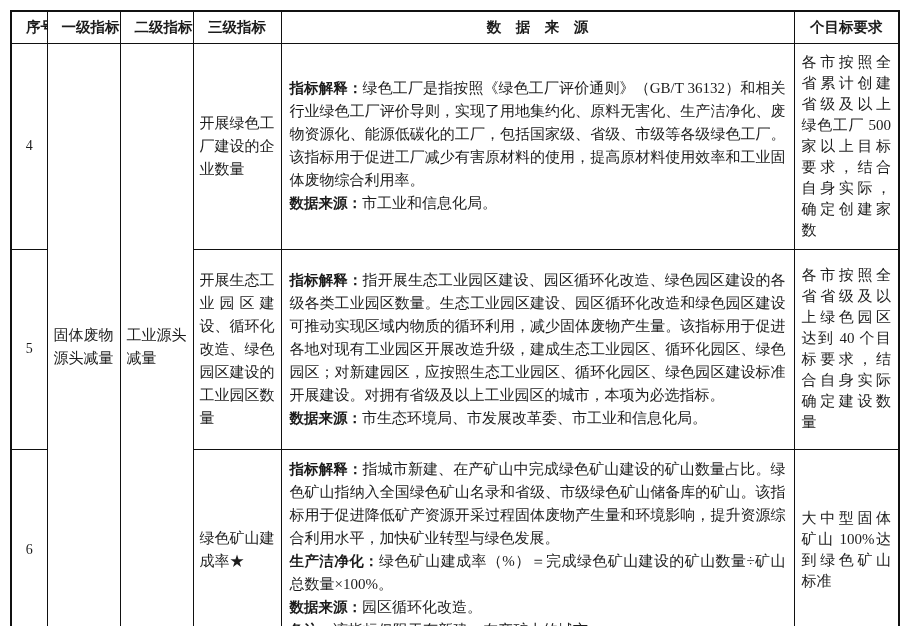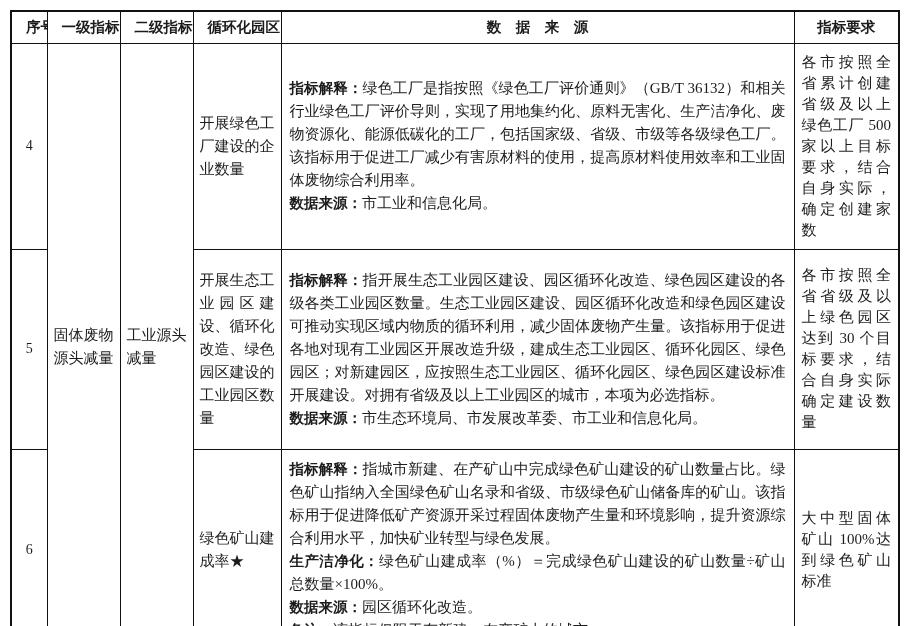--- a/index.html
+++ b/index.html
@@ -83,23 +83,23 @@
       <col style="width:73px">
       <col style="width:88px">
       <col style="width:513px">
       <col style="width:105px">
     </colgroup>
     <thead>
       <tr>
         <th>序号</th>
         <th>一级指标</th>
         <th>二级指标</th>
-        <th>循环化园区</th>
+        <th>三级指标</th>
         <th>数　据　来　源</th>
-        <th>指标要求</th>
+        <th>个目标要求</th>
       </tr>
     </thead>
     <tbody>
       <tr class="r4">
         <td class="c-no">4</td>
         <td class="c-l1" rowspan="3">固体废物源头减量</td>
         <td class="c-l2" rowspan="3">工业源头减量</td>
         <td class="c-l3">开展绿色工厂建设的企业数量</td>
         <td class="c-src">
           <p><span class="lbl">指标解释：</span><span>绿色工厂是指按照《绿色工厂评价通则》（GB/T 36132）和相关行业绿色工厂评价导则，实现了用地集约化、原料无害化、生产洁净化、废物资源化、能源低碳化的工厂，包括国家级、省级、市级等各级绿色工厂。该指标用于促进工厂减少有害原材料的使用，提高原材料使用效率和工业固体废物综合利用率。</span></p>
@@ -107,21 +107,21 @@
         </td>
         <td class="c-req">各市按照全省累计创建省级及以上绿色工厂 500 家以上目标要求，结合自身实际，确定创建家数</td>
       </tr>
       <tr class="r5">
         <td class="c-no">5</td>
         <td class="c-l3">开展生态工业园区建设、循环化改造、绿色园区建设的工业园区数量</td>
         <td class="c-src">
           <p><span class="lbl">指标解释：</span><span>指开展生态工业园区建设、园区循环化改造、绿色园区建设的各级各类工业园区数量。生态工业园区建设、园区循环化改造和绿色园区建设可推动实现区域内物质的循环利用，减少固体废物产生量。该指标用于促进各地对现有工业园区开展改造升级，建成生态工业园区、循环化园区、绿色园区；对新建园区，应按照生态工业园区、循环化园区、绿色园区建设标准开展建设。对拥有省级及以上工业园区的城市，本项为必选指标。</span></p>
           <p><span class="lbl">数据来源：</span><span>市生态环境局、市发展改革委、市工业和信息化局。</span></p>
         </td>
-        <td class="c-req">各市按照全省省级及以上绿色园区达到 30 个目标要求，结合自身实际确定建设数量</td>
+        <td class="c-req">各市按照全省省级及以上绿色园区达到 40 个目标要求，结合自身实际确定建设数量</td>
       </tr>
       <tr class="r6">
         <td class="c-no">6</td>
         <td class="c-l3">绿色矿山建成率★</td>
         <td class="c-src">
           <p><span class="lbl">指标解释：</span><span>指城市新建、在产矿山中完成绿色矿山建设的矿山数量占比。绿色矿山指纳入全国绿色矿山名录和省级、市级绿色矿山储备库的矿山。该指标用于促进降低矿产资源开采过程固体废物产生量和环境影响，提升资源综合利用水平，加快矿业转型与绿色发展。</span></p>
           <p><span class="lbl">生产洁净化：</span><span>绿色矿山建成率（%）＝完成绿色矿山建设的矿山数量÷矿山总数量×100%。</span></p>
           <p><span class="lbl">数据来源：</span><span>园区循环化改造。</span></p>
           <p><span class="lbl">备注：</span><span>该指标仅限于有新建、在产矿山的城市。</span></p>
         </td>

